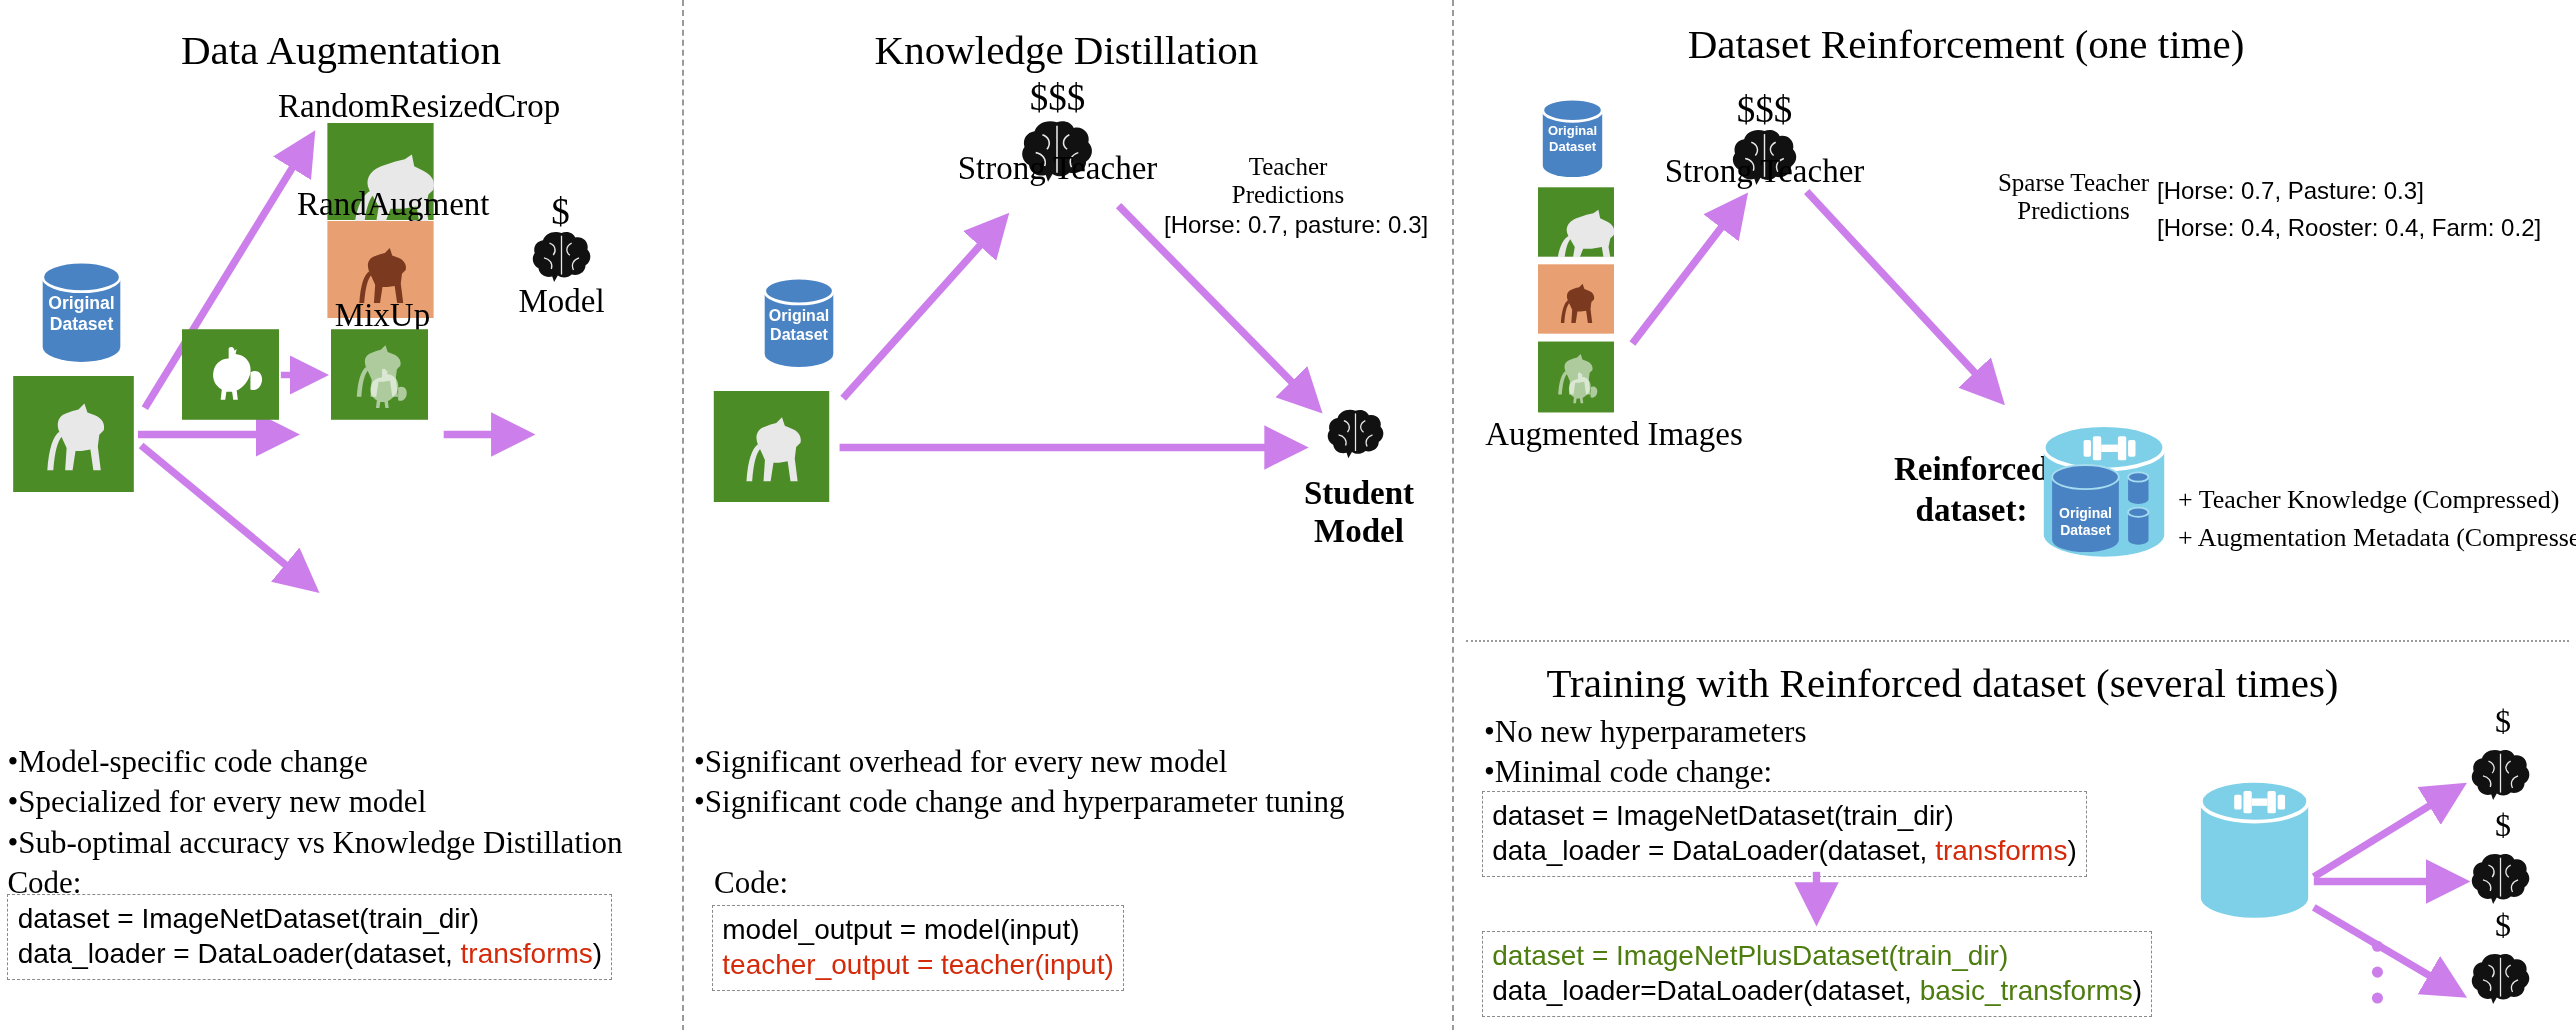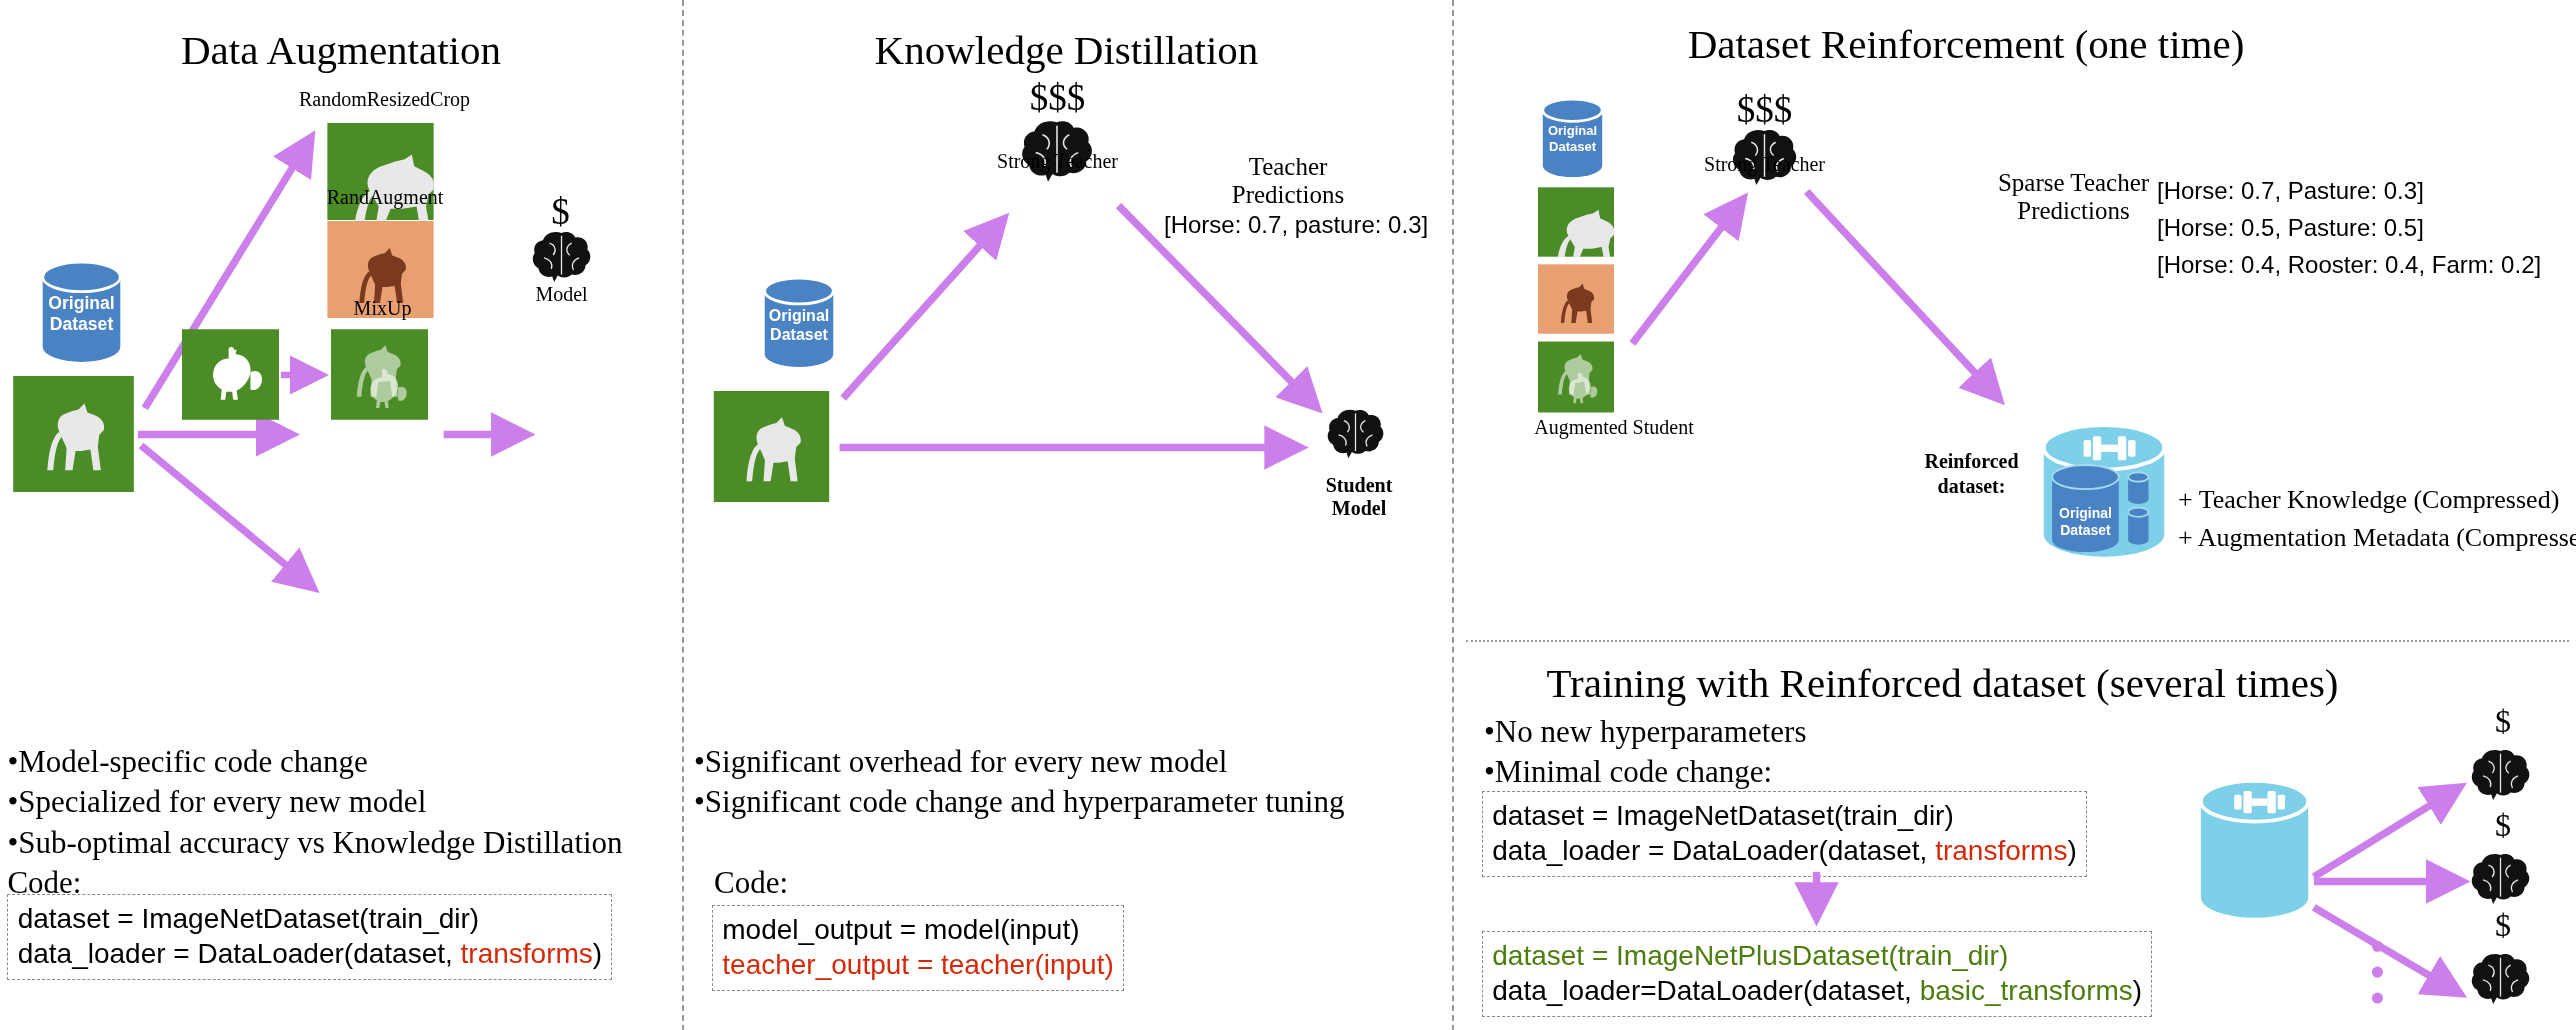--- a/index.html
+++ b/index.html
@@ -2,21 +2,21 @@
 <html style="font-size:15px"><head>
 <meta charset="utf-8">
 <style>
   html,body{margin:0;padding:0;background:#fff;}
   body{width:2576px;height:1031px;position:relative;overflow:hidden;
        font-family:"Liberation Serif", serif;color:#000;}
   .abs{position:absolute;}
   .serif{font-family:"Liberation Serif", serif;}
   .sans{font-family:"Liberation Sans", sans-serif;}
   .title{font-size:41px;text-align:center;white-space:nowrap;}
-  .lbl{font-size:20px;text-align:center;white-space:nowrap;}
+  .lbl{font-size:33px;text-align:center;white-space:nowrap;}
   .lbl-sm{font-size:25px;text-align:center;line-height:1.12;}
   .bullet{font-size:31px;white-space:nowrap;line-height:1.30;}
   .codebox{border:1.9px dashed #8a8a8a;padding:5.6px 9.3px 7.4px 9.3px;
            font-family:"Liberation Sans", sans-serif;font-size:28px;line-height:1.26;
            white-space:nowrap;background:#fff;}
   .predline{font-family:"Liberation Sans", sans-serif;font-size:24px;white-space:nowrap;line-height:1.55;}
   .img-tile{position:absolute;}
   .vdiv{position:absolute;top:0;bottom:0;width:0;border-left:2.8px dashed #9a9a9a;}
   .hdiv{position:absolute;height:0;border-top:2.8px dotted #9a9a9a;}
   .money{font-size:37px;font-family:"Liberation Serif",serif;text-align:center;white-space:nowrap;}
@@ -273,21 +273,21 @@
     <g fill="#ffffff" opacity="0.55" transform="translate(18,16) scale(0.62)">
       <path d="M58,10 L66,2 L70,14 L80,18 C90,22 94,30 92,38 L86,44 L84,60 L88,92 L78,92 L74,64 L62,66 L54,66 L50,92 L40,92 L42,62 L32,40 C28,30 30,20 40,16 L50,12 Z"></path>
       <path d="M32,40 C24,46 18,62 16,92 L24,92 C26,66 30,52 36,46 Z"></path>
     </g>
     <g fill="#ffffff" opacity="0.55" transform="translate(34,42) scale(0.46)">
       <path d="M46,4 C50,0 56,2 56,8 L60,6 L58,14 L66,16 C78,20 86,32 84,46 C82,60 72,72 60,78 L62,94 L54,94 L52,80 L42,80 L40,94 L32,94 L34,76 C22,70 16,56 20,42 C23,30 34,22 46,22 Z"></path>
       <path d="M84,46 C96,40 106,48 104,62 C102,74 92,80 84,76 Z"></path>
     </g>
   </svg>
 </div>
-<div class="abs lbl serif" style="left:1475px;top:416px;width:278px;">Augmented Student</div>
+<div class="abs lbl serif" style="left:1475px;top:416px;width:278px;">Augmented Images</div>
 
 <div class="abs money serif" style="left:1718px;top:88px;width:93px;">$$$</div>
 <div class="abs" style="left:1730px;top:128px;">
   <svg width="69" height="59" viewBox="0 0 66 58">
     <path d="M33,3 C24,0 15,4 13,11 C6,12 2,18 4,25 C0,30 2,38 8,41 C9,48 16,52 23,50 L25,56 L29,49 C33,52 40,52 44,48 C52,50 59,45 59,38 C65,34 66,26 61,21 C63,13 56,6 48,8 C45,2 38,1 33,3 Z" fill="#111"></path>
     <g stroke="#fff" stroke-width="1.4" fill="none" opacity="0.9">
       <path d="M33,6 L33,48"></path>
         <path d="M20,14 C26,16 28,22 24,27"></path>
       <path d="M44,14 C38,17 37,23 42,27"></path>
         <path d="M14,30 C20,31 24,36 22,42"></path>
@@ -303,21 +303,20 @@
 <svg class="abs" style="left:1801px;top:186px;" width="223" height="232" viewBox="0 0 240 250">
   <line x1="6" y1="6" x2="212" y2="228" stroke="#cc7fea" stroke-width="8" marker-end="url(#ah)"></line>
 </svg>
 
 <div class="abs lbl-sm serif" style="left:1974px;top:169px;width:167px;margin-left:16px;">
   <div>Sparse Teacher</div>
   <div>Predictions</div>
 </div>
 <div class="abs" style="left:2157px;top:172px;">
   <div class="predline">[Horse: 0.7, Pasture: 0.3]</div>
-  <div class="predline">[Horse: 0.5, Pasture: 0.5]</div>
   <div class="predline">[Horse: 0.4, Rooster: 0.4, Farm: 0.2]</div>
 </div>
 
 <div class="abs lbl serif bold" style="left:1874px;top:449px;width:195px;text-align:center;line-height:1.25;">
   <div>Reinforced</div>
   <div>dataset:</div>
 </div>
 
 <div class="abs" style="left:2039px;top:427px;">
   <svg width="130" height="139" viewBox="0 0 140 150">

